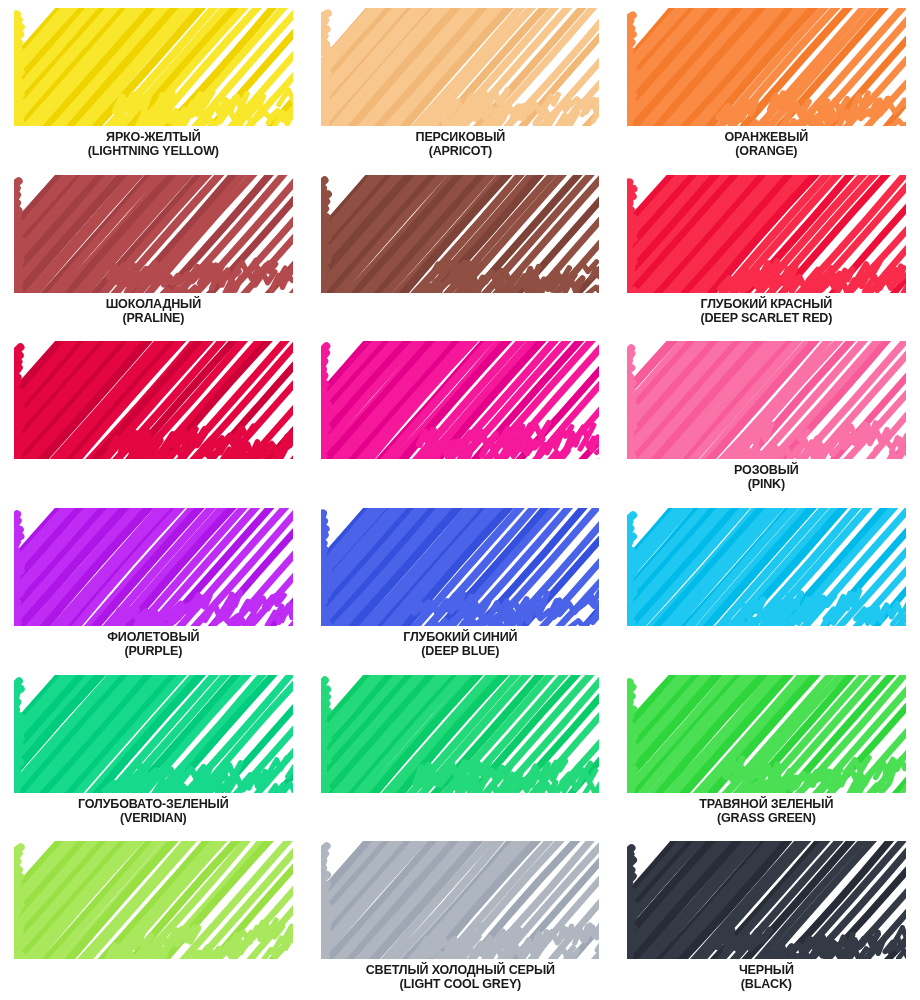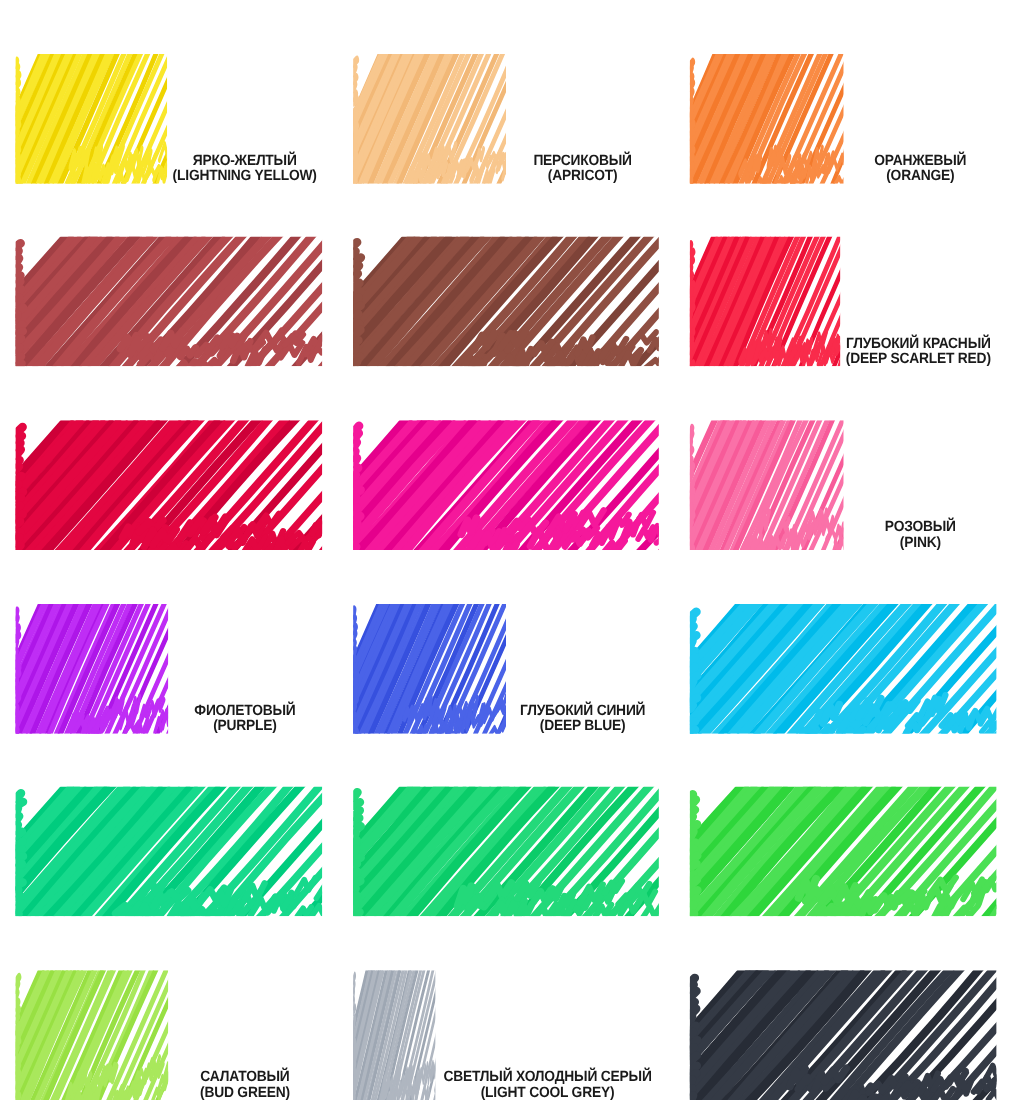--- a/index.html
+++ b/index.html
@@ -19,20 +19,21 @@
     height: 1000px;
     display: grid;
     grid-template-columns: repeat(3, 1fr);
     grid-template-rows: repeat(6, 1fr);
     box-sizing: border-box;
   }
 
   .swatch-cell {
     position: relative;
     display: flex;
+    flex-direction: column;
     align-items: flex-end;
     justify-content: flex-start;
     box-sizing: border-box;
     padding: 8px 14px 0 14px;
   }
 
   .swatch-art {
     width: 100%;
     height: 118px;
     display: block;
@@ -415,20 +416,24 @@
             <path d="M 2.0 71.6 l -1.5 5.5" stroke="#B34A4E" stroke-width="8"></path>
             <path d="M 6.2 81.5 l -5.7 5.3" stroke="#B34A4E" stroke-width="8"></path>
             <path d="M 6.6 87.6 l -6.1 3.1" stroke="#B34A4E" stroke-width="8"></path>
             <path d="M 5.1 94.2 l -4.6 3.2" stroke="#B34A4E" stroke-width="8"></path>
             <path d="M 3.9 102.6 l -3.4 3.9" stroke="#B34A4E" stroke-width="8"></path>
             <path d="M 5.0 110.9 l -4.5 3.4" stroke="#B34A4E" stroke-width="8"></path>
             <path d="M 5.5 117.5 l -5.0 3.0" stroke="#B34A4E" stroke-width="8"></path>
           </g>
         </svg>
       </div>
+      <div class="swatch-labels">
+        <span class="label-ru">ШОКОЛАДНЫЙ</span>
+        <span class="label-en">(PRALINE)</span>
+      </div>
     </div>
     <div class="swatch-cell">
       <div class="swatch-art" style="overflow: hidden;">
         <svg viewBox="0 0 280 120" preserveAspectRatio="none">
           <g fill="none" stroke-linecap="round" stroke-linejoin="round">
             <path d="M -61.0 127.8 Q 0.9 58.2 65.3 -17.2" stroke="#7E4338" stroke-width="9.20"></path>
             <path d="M -55.1 125.8 Q 7.2 57.0 67.9 -15.5" stroke="#8F4F42" stroke-width="9.14"></path>
             <path d="M -48.2 126.2 Q 12.2 55.0 77.9 -18.6" stroke="#8F4F42" stroke-width="9.08"></path>
             <path d="M -40.3 126.3 Q 24.0 57.6 84.2 -16.6" stroke="#7E4338" stroke-width="9.02"></path>
             <path d="M -34.0 128.1 Q 27.7 54.6 91.3 -15.9" stroke="#8F4F42" stroke-width="8.96"></path>
@@ -1187,20 +1192,24 @@
             <path d="M 5.7 71.3 l -5.2 5.7" stroke="#17D98C" stroke-width="8"></path>
             <path d="M 4.9 80.0 l -4.4 3.6" stroke="#17D98C" stroke-width="8"></path>
             <path d="M 6.5 88.6 l -6.0 3.4" stroke="#17D98C" stroke-width="8"></path>
             <path d="M 2.5 95.4 l -2.0 3.3" stroke="#17D98C" stroke-width="8"></path>
             <path d="M 4.9 101.8 l -4.4 4.5" stroke="#17D98C" stroke-width="8"></path>
             <path d="M 6.0 108.8 l -5.5 5.2" stroke="#17D98C" stroke-width="8"></path>
             <path d="M 2.8 117.9 l -2.3 3.8" stroke="#17D98C" stroke-width="8"></path>
           </g>
         </svg>
       </div>
+      <div class="swatch-labels">
+        <span class="label-ru">ГОЛУБОВАТО-ЗЕЛЕНЫЙ</span>
+        <span class="label-en">(VERIDIAN)</span>
+      </div>
     </div>
     <div class="swatch-cell">
       <div class="swatch-art" style="overflow: hidden;">
         <svg viewBox="0 0 280 120" preserveAspectRatio="none">
           <g fill="none" stroke-linecap="round" stroke-linejoin="round">
             <path d="M -62.3 126.7 Q 3.5 52.8 63.5 -17.8" stroke="#0ACC69" stroke-width="9.20"></path>
             <path d="M -54.6 125.7 Q 9.6 53.7 69.8 -17.0" stroke="#23D97A" stroke-width="9.14"></path>
             <path d="M -48.1 124.6 Q 14.7 51.1 74.8 -16.5" stroke="#23D97A" stroke-width="9.08"></path>
             <path d="M -41.4 127.1 Q 25.2 56.6 85.9 -19.2" stroke="#0ACC69" stroke-width="9.02"></path>
             <path d="M -32.4 127.0 Q 30.5 58.1 93.4 -17.5" stroke="#23D97A" stroke-width="8.96"></path>
@@ -1355,20 +1364,24 @@
             <path d="M 6.0 71.3 l -5.5 3.4" stroke="#4BE054" stroke-width="8"></path>
             <path d="M 3.5 81.3 l -3.0 5.3" stroke="#4BE054" stroke-width="8"></path>
             <path d="M 6.5 86.1 l -6.0 5.8" stroke="#4BE054" stroke-width="8"></path>
             <path d="M 6.9 96.0 l -6.4 3.3" stroke="#4BE054" stroke-width="8"></path>
             <path d="M 6.8 103.2 l -6.3 4.9" stroke="#4BE054" stroke-width="8"></path>
             <path d="M 3.5 109.0 l -3.0 6.0" stroke="#4BE054" stroke-width="8"></path>
             <path d="M 3.9 117.7 l -3.4 4.6" stroke="#4BE054" stroke-width="8"></path>
           </g>
         </svg>
       </div>
+      <div class="swatch-labels">
+        <span class="label-ru">ТРАВЯНОЙ ЗЕЛЕНЫЙ</span>
+        <span class="label-en">(GRASS GREEN)</span>
+      </div>
     </div>
     <div class="swatch-cell">
       <div class="swatch-art" style="overflow: hidden;">
         <svg viewBox="0 0 280 120" preserveAspectRatio="none">
           <g fill="none" stroke-linecap="round" stroke-linejoin="round">
             <path d="M -61.4 124.7 Q -1.4 54.5 62.0 -16.9" stroke="#98E043" stroke-width="9.20"></path>
             <path d="M -54.6 126.8 Q 6.2 53.9 71.7 -18.1" stroke="#A9E85C" stroke-width="9.14"></path>
             <path d="M -46.6 125.3 Q 19.2 52.3 82.0 -22.4" stroke="#A9E85C" stroke-width="9.08"></path>
             <path d="M -39.4 126.1 Q 19.5 56.8 84.6 -16.2" stroke="#98E043" stroke-width="9.02"></path>
             <path d="M -31.3 125.6 Q 35.1 50.6 96.2 -20.8" stroke="#A9E85C" stroke-width="8.95"></path>
@@ -1439,24 +1452,20 @@
             <path d="M 3.7 71.3 l -3.2 3.7" stroke="#A9E85C" stroke-width="8"></path>
             <path d="M 2.8 80.4 l -2.3 3.1" stroke="#A9E85C" stroke-width="8"></path>
             <path d="M 6.4 87.9 l -5.9 5.5" stroke="#A9E85C" stroke-width="8"></path>
             <path d="M 6.6 94.8 l -6.1 3.3" stroke="#A9E85C" stroke-width="8"></path>
             <path d="M 5.3 102.5 l -4.8 3.6" stroke="#A9E85C" stroke-width="8"></path>
             <path d="M 4.7 109.1 l -4.2 4.8" stroke="#A9E85C" stroke-width="8"></path>
             <path d="M 6.9 116.0 l -6.4 5.1" stroke="#A9E85C" stroke-width="8"></path>
           </g>
         </svg>
       </div>
-      <div class="swatch-labels">
-        <span class="label-ru">САЛАТОВЫЙ</span>
-        <span class="label-en">(BUD GREEN)</span>
-      </div>
     </div>
     <div class="swatch-cell">
       <div class="swatch-art" style="overflow: hidden;">
         <svg viewBox="0 0 280 120" preserveAspectRatio="none">
           <g fill="none" stroke-linecap="round" stroke-linejoin="round">
             <path d="M -62.0 126.3 Q 0.4 55.7 63.7 -18.0" stroke="#9EA7B3" stroke-width="9.20"></path>
             <path d="M -54.6 127.4 Q 11.5 57.5 72.6 -18.7" stroke="#AFB6C0" stroke-width="9.14"></path>
             <path d="M -48.7 125.7 Q 11.4 57.1 75.5 -16.9" stroke="#AFB6C0" stroke-width="9.08"></path>
             <path d="M -41.6 125.7 Q 22.3 51.3 84.4 -18.9" stroke="#9EA7B3" stroke-width="9.03"></path>
             <path d="M -35.0 125.0 Q 29.5 53.9 93.3 -22.4" stroke="#AFB6C0" stroke-width="8.97"></path>
@@ -1615,14 +1624,18 @@
             <path d="M 3.9 71.2 l -3.4 4.4" stroke="#343A45" stroke-width="8"></path>
             <path d="M 6.4 78.8 l -5.9 4.7" stroke="#343A45" stroke-width="8"></path>
             <path d="M 6.4 88.4 l -5.9 4.9" stroke="#343A45" stroke-width="8"></path>
             <path d="M 6.0 95.4 l -5.5 3.3" stroke="#343A45" stroke-width="8"></path>
             <path d="M 2.2 101.0 l -1.7 4.1" stroke="#343A45" stroke-width="8"></path>
             <path d="M 2.2 109.3 l -1.7 5.6" stroke="#343A45" stroke-width="8"></path>
             <path d="M 3.0 115.8 l -2.5 5.9" stroke="#343A45" stroke-width="8"></path>
           </g>
         </svg>
       </div>
+      <div class="swatch-labels">
+        <span class="label-ru">ЧЕРНЫЙ</span>
+        <span class="label-en">(BLACK)</span>
+      </div>
     </div>
   </div>
 
 </body></html>

